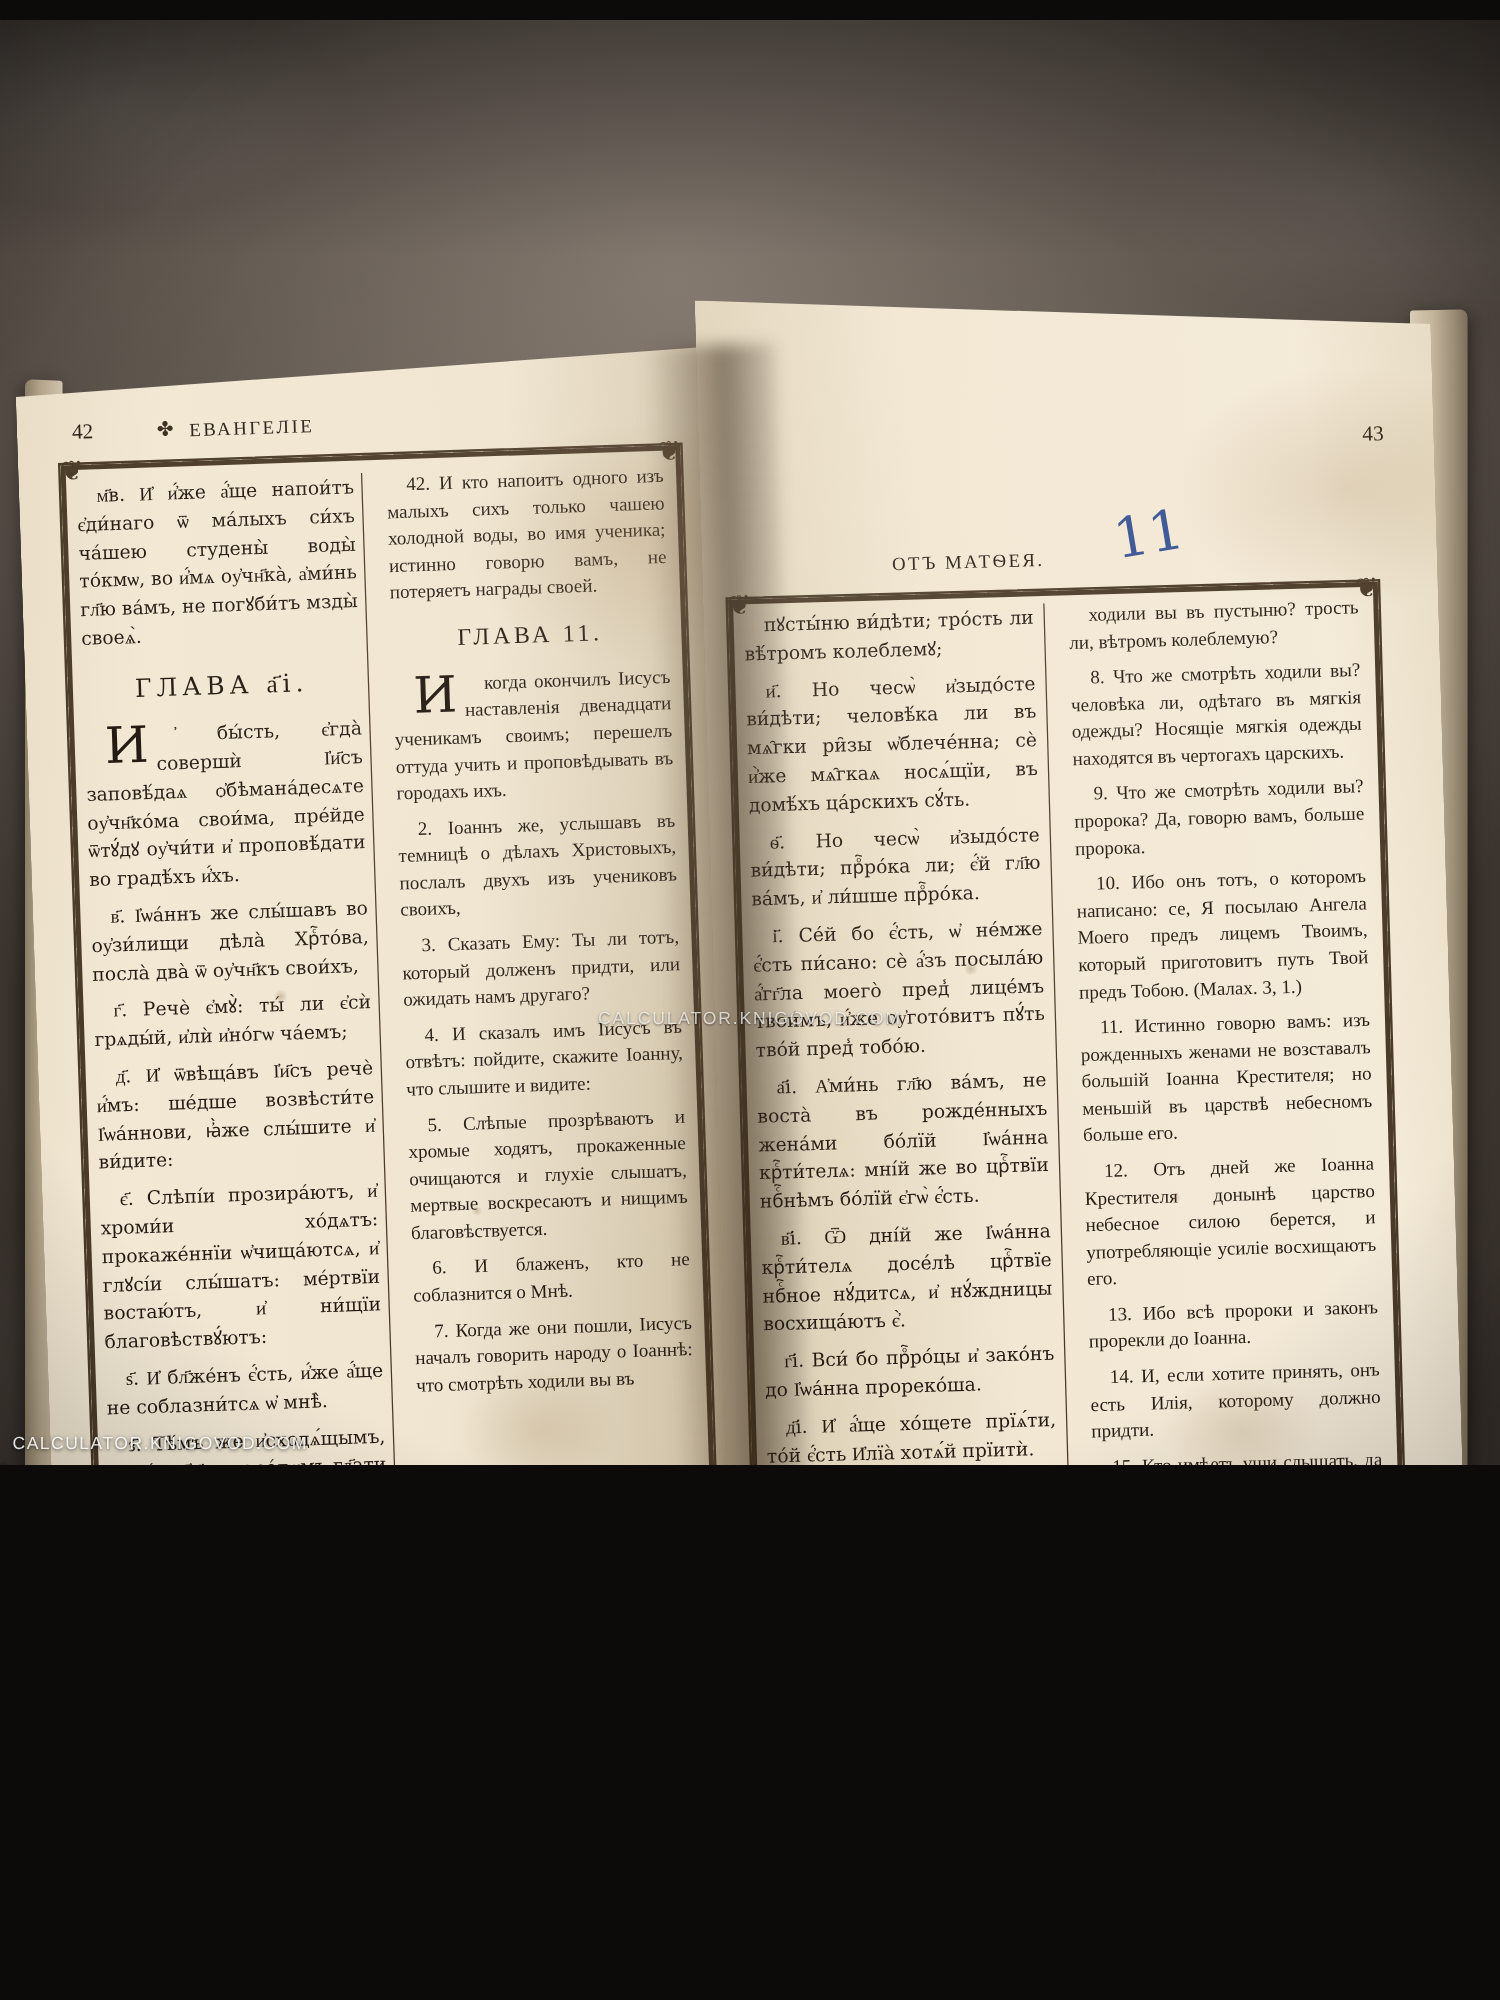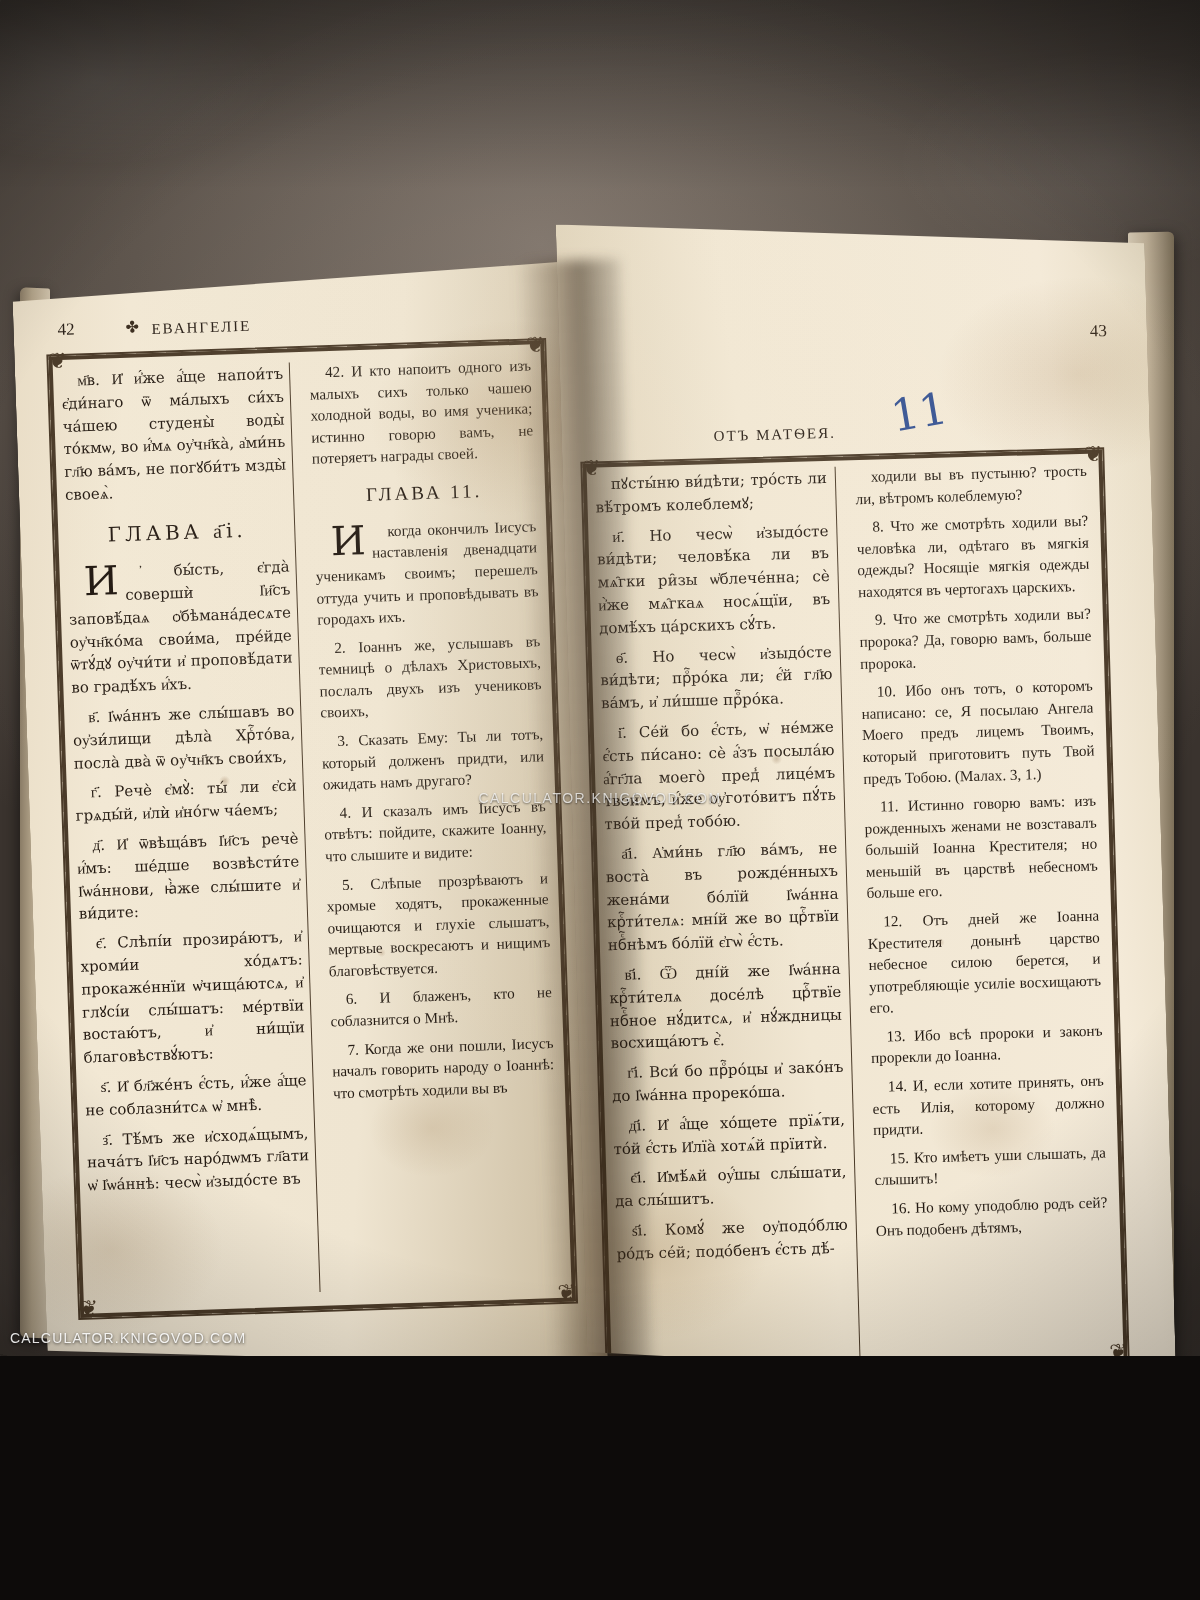--- a/index.html
+++ b/index.html
@@ -9,24 +9,25 @@
   }
   body {
     width: 1200px;
     height: 1600px;
     overflow: hidden;
     font-family: "Liberation Serif", serif;
   }
   #scene {
     position: relative;
     width: 1200px;
-    height: 1356px;
+    height: 1156px;
     overflow: hidden;
     background:
       radial-gradient(ellipse 900px 700px at 45% 18%, #7d7269 0%, #5d544c 45%, #3a332e 100%);
+    margin-top: 16px;
   }
   
   .stone-veins {
     position: absolute;
     inset: 0;
     background-image:
       linear-gradient(104deg, rgba(255,255,255,0.045) 0 1px, transparent 1px 60px),
       linear-gradient(67deg, rgba(255,255,255,0.035) 0 1px, transparent 1px 90px),
       linear-gradient(12deg, rgba(0,0,0,0.16) 0 2px, transparent 2px 120px),
       linear-gradient(150deg, rgba(255,255,255,0.03) 0 1px, transparent 1px 140px);

